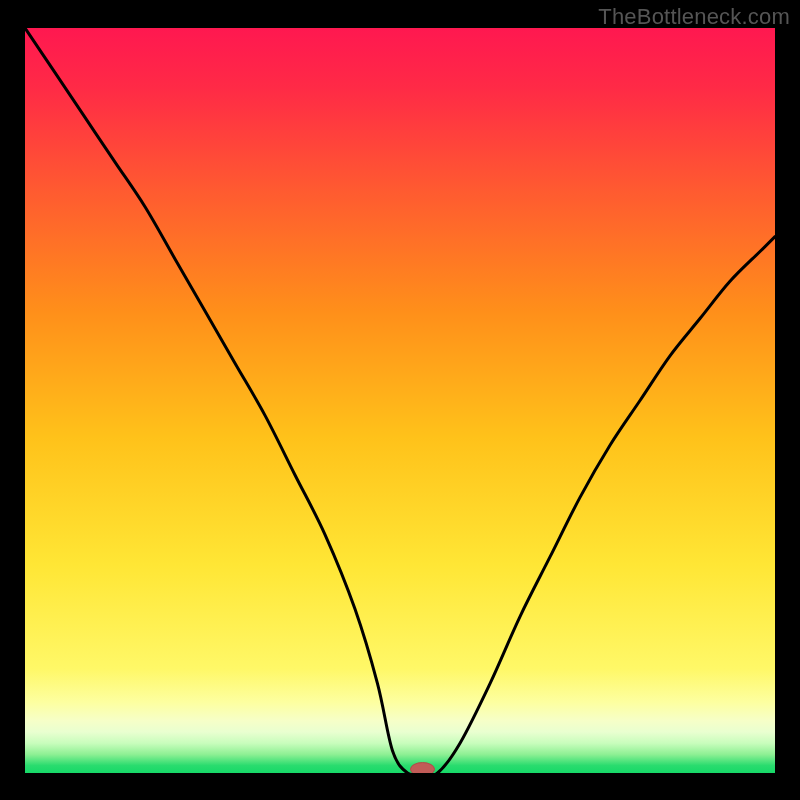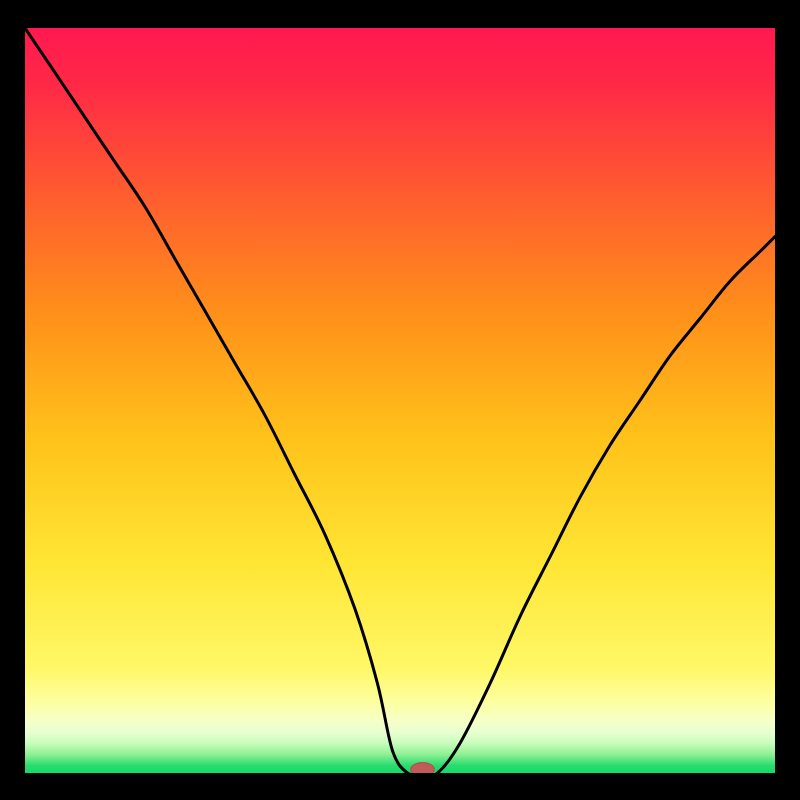--- a/index.html
+++ b/index.html
@@ -32,20 +32,21 @@
     left: 0;
     top: 0;
     width: 800px;
     height: 800px;
   }
 </style>
 </head>
 <body>
 
 <div class="frame">
+  <div class="watermark">TheBottleneck.com</div>
 
   <svg class="plot" viewBox="0 0 800 800" preserveAspectRatio="none">
     <defs>
       <linearGradient id="bg-grad" x1="0" y1="0" x2="0" y2="1">
           <stop offset="0%" stop-color="#ff1850"></stop>
           <stop offset="8%" stop-color="#ff2a46"></stop>
           <stop offset="22%" stop-color="#ff5b30"></stop>
           <stop offset="38%" stop-color="#ff8f1a"></stop>
           <stop offset="55.00000000000001%" stop-color="#ffc21a"></stop>
           <stop offset="72%" stop-color="#ffe635"></stop>

